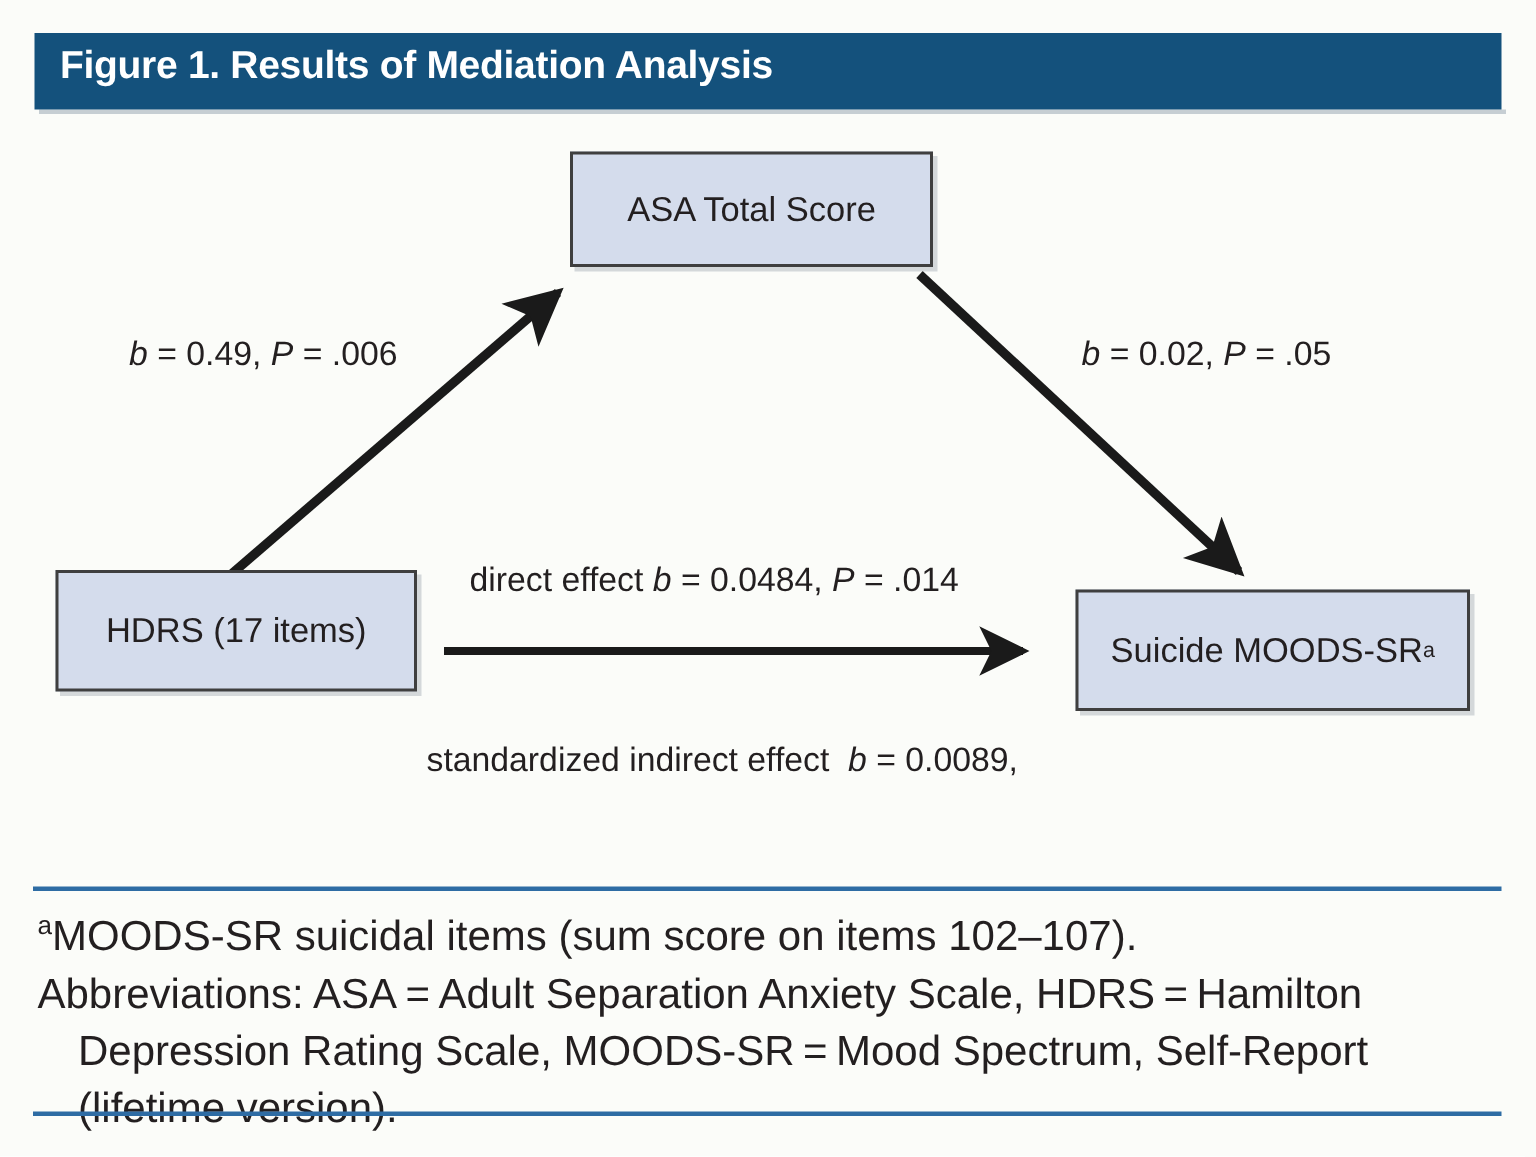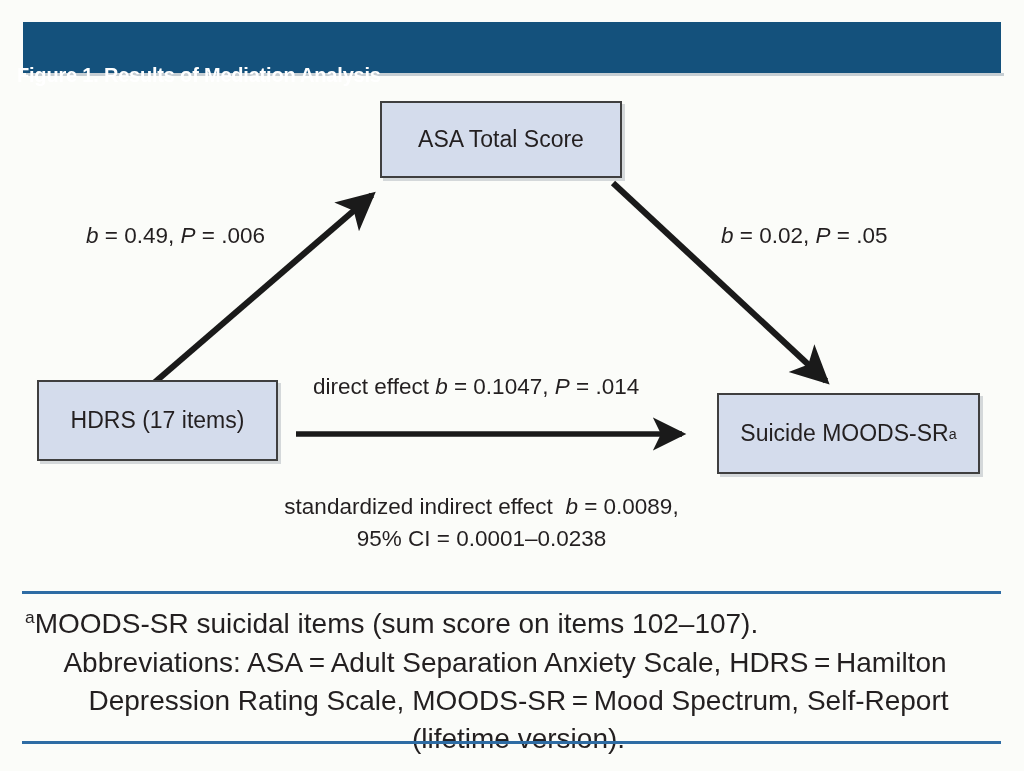--- a/index.html
+++ b/index.html
@@ -31,28 +31,27 @@
     position: absolute;
     left: 26px;
     top: 73px;
     width: 978px;
     height: 3px;
     background: #9aa7b4;
     opacity: .55;
   }
   #figure-title {
     position: absolute;
-    left: 17px;
+    left: 40px;
     top: 28px;
-    font-size: 20px;
+    font-size: 26px;
     font-weight: bold;
     color: #ffffff;
     letter-spacing: -0.2px;
     white-space: nowrap;
-    margin-top: 36px;
   }
 
   
   #diagram {
     position: absolute;
     left: 0;
     top: 0;
     width: 1024px;
     height: 733px;
   }
@@ -144,21 +143,20 @@
   }
   #footnote-a sup {
     font-size: .62em;
     vertical-align: super;
     line-height: 0;
   }
   #footnote-abbr {
     padding-left: 27px;
     text-indent: -27px;
     margin-top: 1px;
-    text-align: center;
   }
 </style>
 </head>
 <body>
 
 <div id="figure-root">
 
   <div id="title-bar-shadow"></div>
   <div id="title-bar"></div>
   <div id="figure-title">Figure 1. Results of Mediation Analysis</div>
@@ -207,32 +205,31 @@
       <span>0.02</span><span>,</span>
       <i>P</i>
       <span>=</span>
       <span>.05</span>
     </div>
 
     <div class="edge-label" id="label-direct">
       <span>direct effect</span>
       <i>b</i>
       <span>=</span>
-      <span>0.1047</span><span>,</span>
+      <span>0.0484</span><span>,</span>
       <i>P</i>
       <span>=</span>
       <span>.014</span>
     </div>
 
     <div class="edge-label" id="label-indirect">
       <span>standardized indirect effect</span>
       &nbsp;<i>b</i>
       <span>=</span>
       <span>0.0089,</span><br>
-      <span>95% CI = 0.0001–0.0238</span>
     </div>
 
   </div>
 
   <div class="rule" id="rule-top"></div>
 
   <div id="footnotes">
     <div id="footnote-a"><sup>a</sup><span>MOODS-SR suicidal items (sum score on items 102–107).</span></div>
     <div id="footnote-abbr">Abbreviations: ASA = Adult Separation Anxiety Scale, HDRS = Hamilton Depression Rating Scale, MOODS-SR = Mood Spectrum, Self-Report (lifetime version).</div>
   </div>

